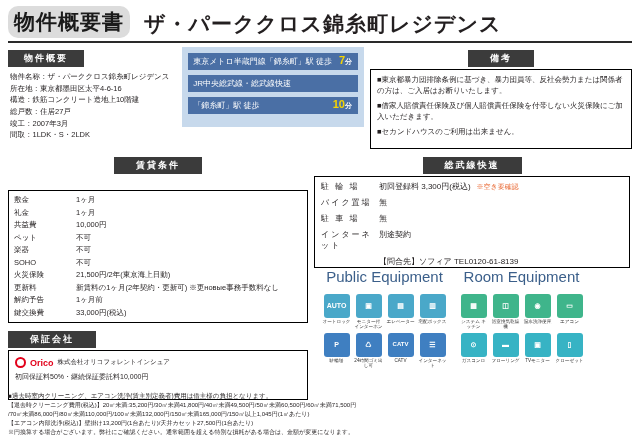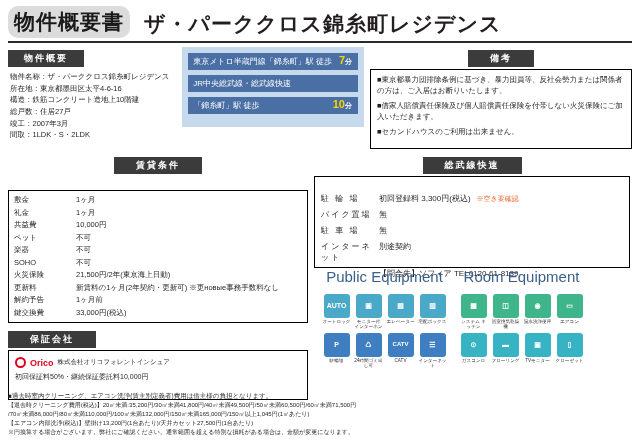--- a/index.html
+++ b/index.html
@@ -56,21 +56,21 @@
   
   .mid { display:flex; gap:6px; margin-top:5px; }
   .rent-col { width:300px; }
   .fac-col { width:316px; }
 
   table.kv { width:100%; border-collapse:collapse; }
   table.kv td { font-size:7.5px; padding:1px 3px; vertical-align:top; line-height:1.4; }
   table.kv td.k { width:62px; white-space:nowrap; }
   .box-body { border:1px solid #000; padding:3px 2px; }
 
-  .fac-body { border:1px solid #000; padding:16px 6px; }
+  .fac-body { border:1px solid #000; padding:4px 6px; }
   .fac-row { display:flex; font-size:8px; margin-bottom:5px; align-items:baseline; }
   .fac-row .k { width:58px; letter-spacing:2px; }
   .fac-note { color:#e8622a; font-size:7px; margin-left:6px; }
   .fac-row .v { font-size:8px; }
 
   
   .guar { width:300px; margin-top:5px; }
   .guar-body { border:1px solid #000; padding:6px; }
   .orico { display:flex; align-items:center; gap:4px; margin-bottom:4px; }
   .orico .mark { width:11px; height:11px; border-radius:50%; border:2px solid #e2001a; }

